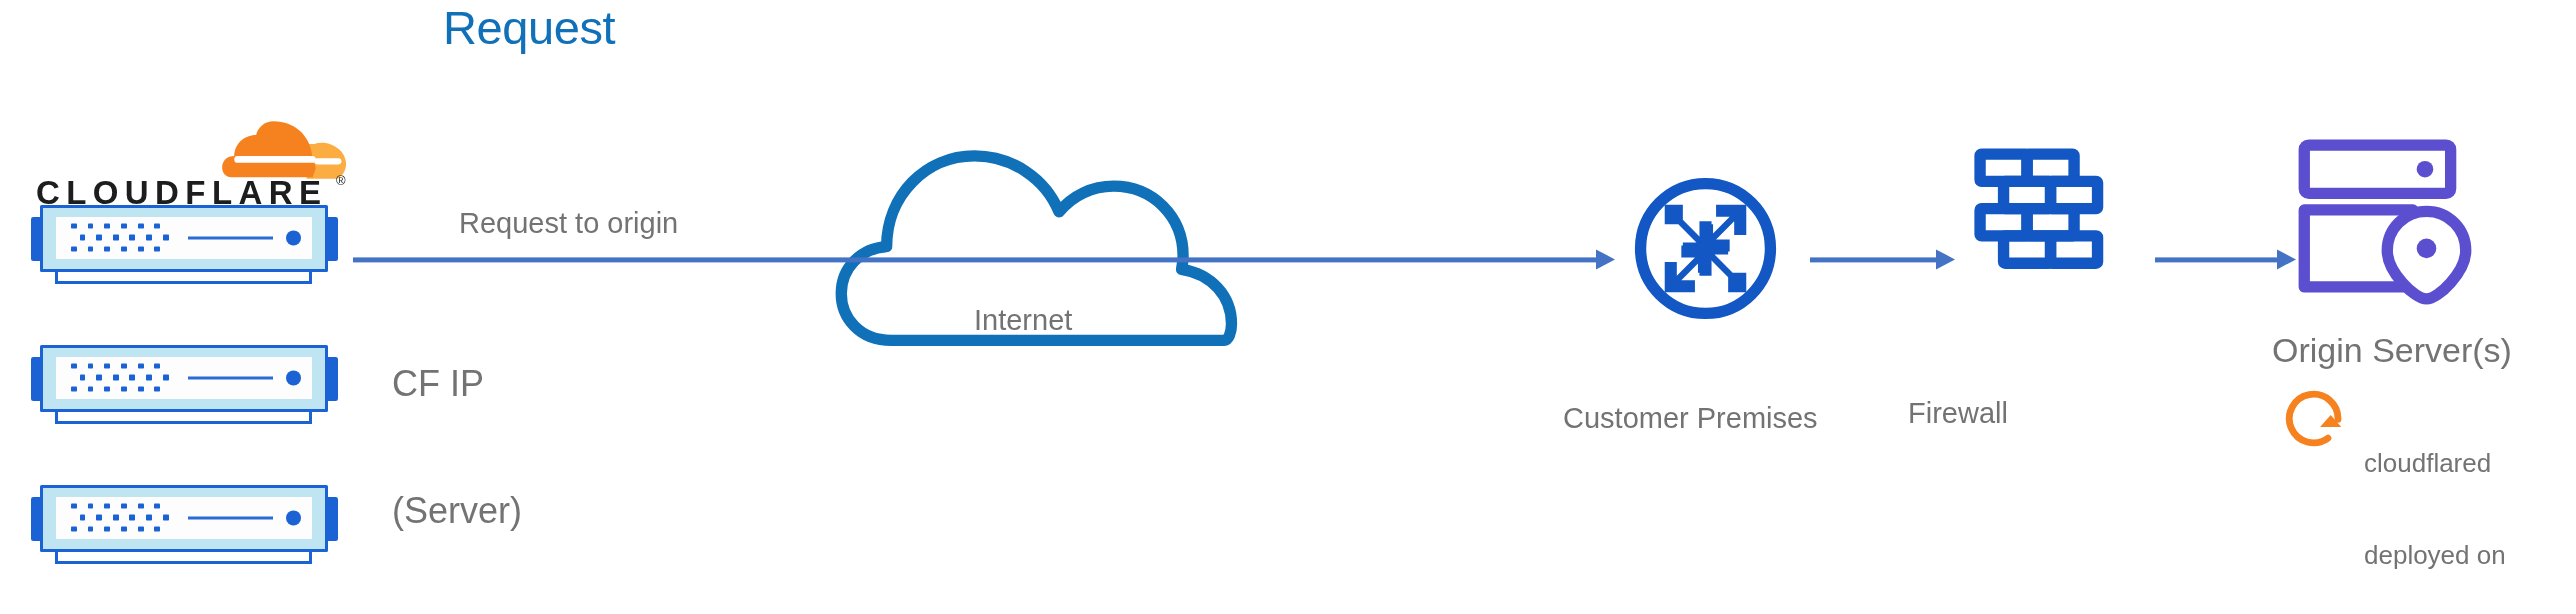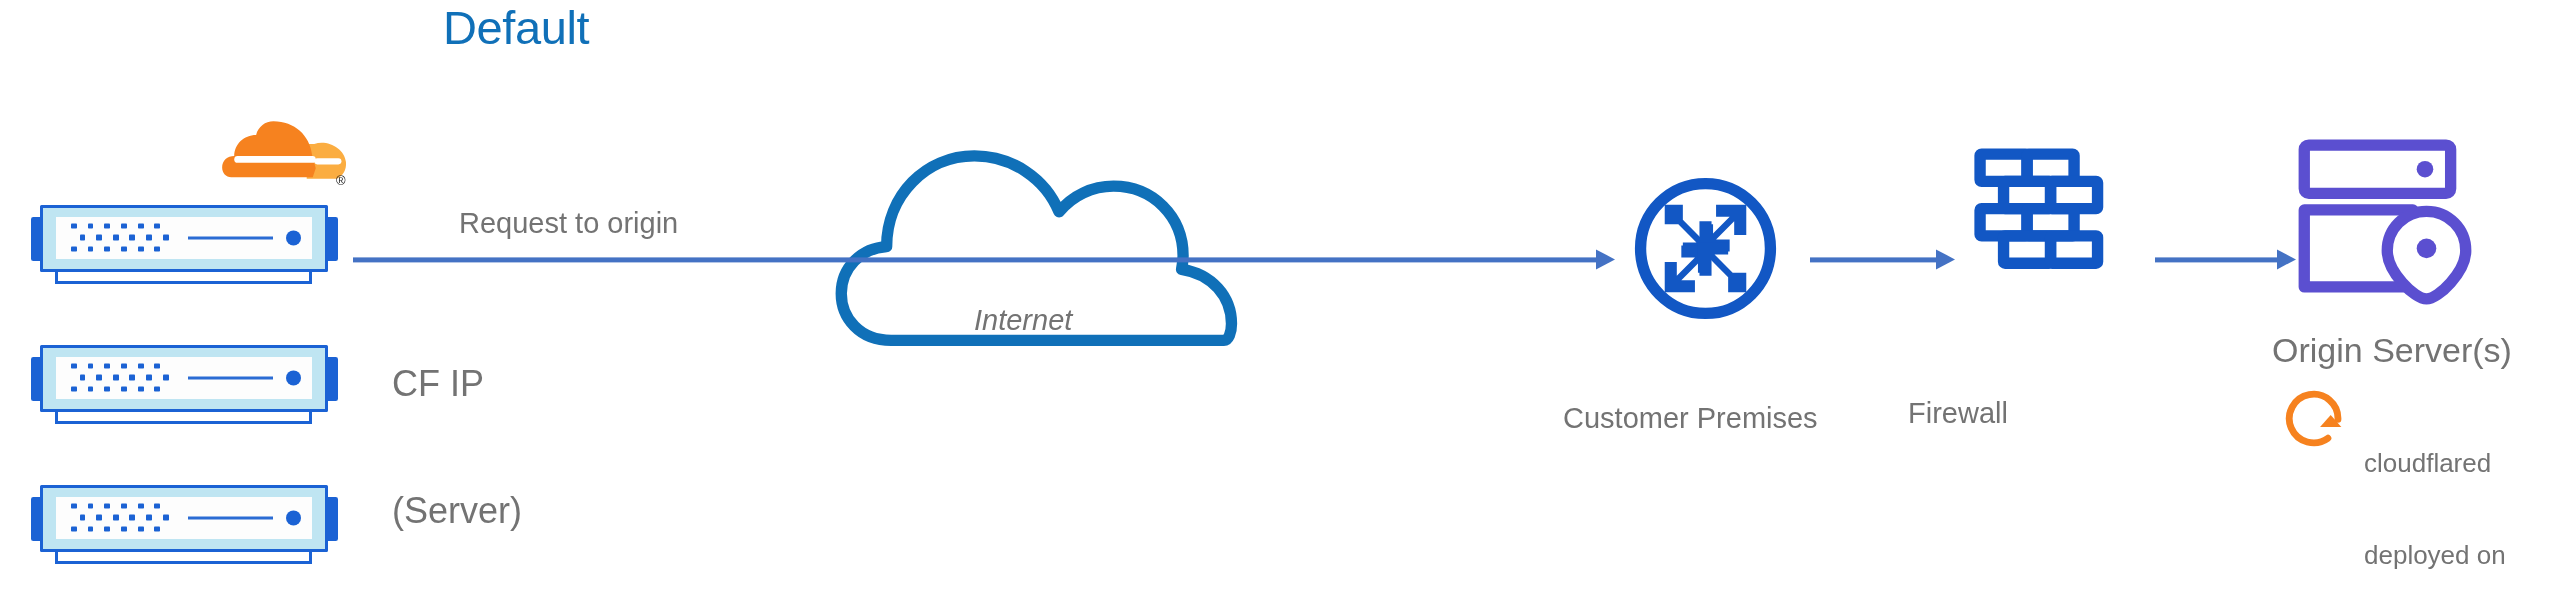--- a/index.html
+++ b/index.html
@@ -168,21 +168,21 @@
 
   
   .lbl {
     position: absolute;
     color: #737373;
     white-space: pre;
     line-height: 1.18;
   }
   #label-request-to-origin { left: 459px; top: 206px; font-size: 29px; }
   #label-cf-ip { left: 392px; top: 278px; font-size: 36px; }
-  #label-internet { left: 974px; top: 303px; font-size: 29px; font-style: italic; }
+  #label-internet { left: 974px; top: 303px; font-size: 29px; }
   #label-cpe { left: 1563px; top: 333px; font-size: 29px; text-align: center; }
   #label-firewall { left: 1908px; top: 328px; font-size: 29px; text-align: center; }
   #label-origin { left: 2272px; top: 330px; font-size: 34px; }
   #label-cloudflared { left: 2364px; top: 387px; font-size: 26px; }
 
   
   #internet-cloud {
     left: 832px;
     top: 106px;
     width: 439px;
@@ -201,33 +201,34 @@
   
   #cloudflared-icon { left: 2279px; top: 383px; width: 73px; height: 73px; }
 
   svg { display: block; overflow: visible; }
 </style>
 </head>
 <body>
 
 <div id="canvas">
 
-  <div class="abs" id="diagram-title">Default</div>
+  <div class="abs" id="diagram-title">Request</div>
 
   <div id="cloudflare-logo" class="abs">
     <div class="cf-cloud">
       <svg viewBox="0 0 200 88" width="151" height="67" aria-hidden="true">
         <path d="M150 42 C168 36 190 48 192 66 C193 76 188 85 180 88 L140 88 L140 42 Z" fill="#FBAD41"></path>
         <path d="M96 12 C124 12 144 31 147 56 L152 74 L148 86 L40 86 C33 86 28 80 28 73 C28 64 35 58 44 58 C44 42 57 30 73 30 C76 19 85 12 96 12 Z" fill="#F6821F"></path>
         <path d="M96 12 C124 12 144 31 147 56 C148 61 147 66 144 69 L44 69 C41 69 39 67 39 64 C39 61 41 59 44 59 L150 59 L147 56 C144 31 124 12 96 12 Z" fill="#ffffff" opacity="0"></path>
         <rect x="44" y="58" width="108" height="9" rx="4.5" fill="#ffffff"></rect>
         <path d="M152 62 C158 60 168 61 172 66 L172 70 L150 70 Z" fill="#ffffff" opacity="0"></path>
         <rect x="150" y="61" width="36" height="8" rx="4" fill="#ffffff"></rect>
       </svg>
     </div>
+    <div class="cf-wordmark">CLOUDFLARE</div>
     <div class="cf-reg">®</div>
   </div>
 
   <div class="server-unit" style="left:29px; top:203px;">
     <div class="sv-shelf"></div>
     <div class="sv-tab sv-tab-l"></div>
     <div class="sv-tab sv-tab-r"></div>
     <div class="sv-frame">
       <div class="sv-face">
         <div class="sv-dots">

